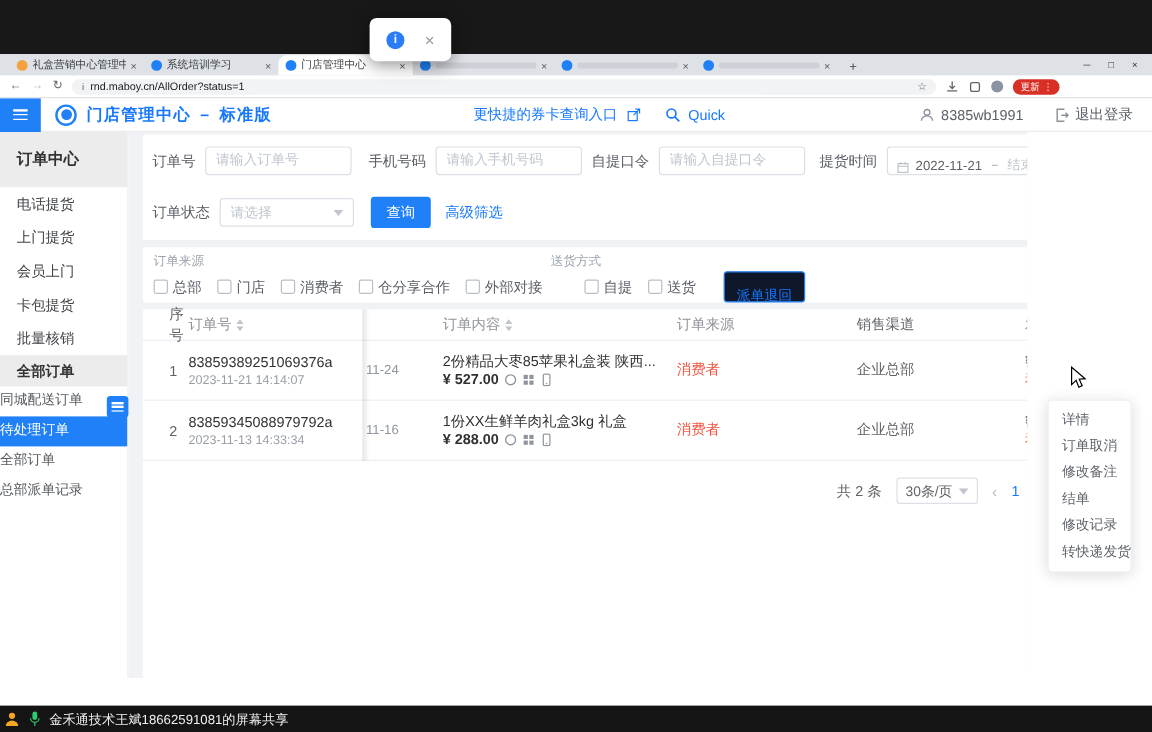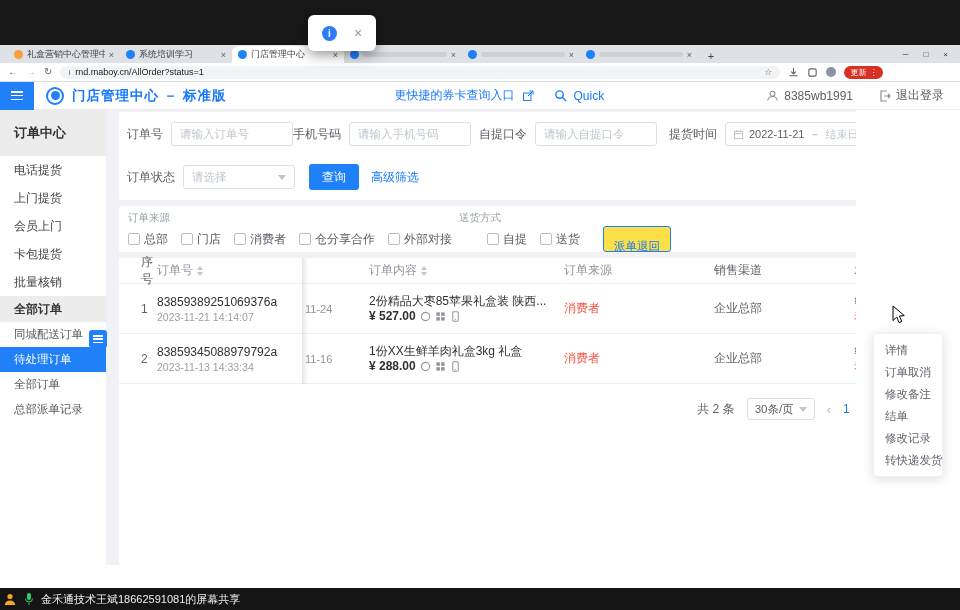--- a/index.html
+++ b/index.html
@@ -43,51 +43,51 @@
 .apptitle{margin-left:8px;font-size:13.5px;font-weight:bold;color:#1778ff;letter-spacing:1px;white-space:nowrap}
 .hdr-center{display:flex;align-items:center;margin-left:168px;gap:7px;font-size:12px;color:#1778ff;white-space:nowrap}
 .hdr-right{margin-left:auto;display:flex;align-items:center;gap:5px;padding-right:16px;font-size:12px;color:#5a5e66;white-space:nowrap}
 .gap16{width:16px}
 
 .appbody{position:absolute;left:0;top:110px;width:856px;height:455px;display:flex}
 .sidebar{width:107px;background:#fff;flex:none;border-right:1px solid #f0f0f0}
 .sb-group1{height:46px;line-height:46px;background:#ececec;font-size:13px;font-weight:bold;color:#333;padding-left:14px}
 .sb-item{height:28px;line-height:28px;font-size:12px;color:#404347;padding-left:14px}
 .sb-group2{height:26px;line-height:26px;background:#ececec;font-size:12px;font-weight:bold;color:#333;padding-left:14px}
-.sb-item2{height:25px;line-height:25px;font-size:11.5px;color:#565a5f;padding-left:14px}
+.sb-item2{height:25px;line-height:25px;font-size:11.5px;color:#565a5f;padding-left:0}
 .sb-item2.active{background:#2080f7;color:#fff}
 .sb-handle{position:absolute;left:89px;top:330px;width:18px;height:18px;background:#2080f7;border-radius:3px;display:flex;align-items:center;justify-content:center;z-index:5}
 .sb-handle .bars{width:10px;height:8px}
 .main{flex:1;background:#f0f2f5;position:relative;overflow:hidden}
 .page-bottom{position:absolute;left:0;top:565px;width:960px;height:23px;background:#fff}
 
 .card{position:absolute;background:#fff;border-radius:2px}
 .card1{left:12px;top:2px;width:829px;height:88px}
 .frow{position:absolute;left:8px;display:flex;align-items:center;font-size:12px;color:#5a5e66;white-space:nowrap}
 .frow1{top:10px}
 .frow2{top:52px}
 .finput{width:122px;height:24px;border:1px solid #dcdfe6;border-radius:3px;font-size:11.5px;padding:0 8px;color:#606266;margin-left:8px;outline:none;font-family:inherit;background:#fff}
 .finput::placeholder{color:#bfc6cf}
-.ml14{}.ml8{margin-left:8px}.ml12{margin-left:12px}
-.datebox{width:158px;height:24px;border:1px solid #dcdfe6;border-radius:3px;display:flex;align-items:center;gap:5px;padding:0 7px;margin-left:8px;font-size:11px}
+.ml14{margin-left:14px}.ml8{margin-left:8px}.ml12{margin-left:12px}
+.datebox{width:158px;height:24px;border:1px solid #dcdfe6;border-radius:3px;display:flex;align-items:flex-end;gap:5px;padding:0 7px;margin-left:8px;font-size:11px}
 .dv{color:#606266}.dsep{color:#9aa0a8}.dph{color:#bfc6cf}
 .selectbox{width:112px;height:24px;border:1px solid #dcdfe6;border-radius:3px;display:flex;align-items:center;justify-content:space-between;padding:0 8px;margin-left:8px;font-size:11.5px;color:#bfc6cf}
 .caret{width:0;height:0;border-left:4px solid transparent;border-right:4px solid transparent;border-top:5px solid #c0c4cc}
 .caret.blue{border-top-color:#1778ff;border-left-width:3.5px;border-right-width:3.5px;border-top-width:4px}
 .btn-primary{height:26px;padding:0 13px;background:#2080f7;color:#fff;border:none;border-radius:3px;font-size:12px;margin-left:14px;font-family:inherit}
 .link-adv{color:#1778ff;margin-left:12px}
 .collapse-pill{position:absolute;left:815px;top:10px;width:26px;height:16px;background:#fff;border:1px solid #f0f0f0;border-radius:8px;color:#9aa1ab;font-size:11px;display:flex;align-items:center;justify-content:center;z-index:3}
 .card2{left:12px;top:96px;width:829px;height:46px}
 .c2label{position:absolute;top:5px;font-size:10.5px;color:#9ba3ad}
 .c2l1{left:9px}.c2l2{left:340px}
 .c2row{position:absolute;left:9px;top:20px;display:flex;align-items:center}
 .cb{display:flex;align-items:center;gap:4px;color:#5a5e66;font-size:12px;margin-right:13px}
 .cbbox{width:12px;height:12px;border:1px solid #b9bfc7;border-radius:2px;background:#fff;flex:none}
 .grp-gap{width:22px}
-.btn-outline{height:22px;padding:12px 10px;border:1px solid #2080f7;color:#1778ff;background:#fde047;border-radius:3px;font-size:11.5px;margin-left:10px;font-family:inherit}
+.btn-outline{height:22px;padding:12px 10px;border:1px solid #2080f7;color:#1778ff;background:#0f172a;border-radius:3px;font-size:11.5px;margin-left:10px;font-family:inherit}
 
 .card3{left:12px;top:148px;width:829px;height:307px}
 .trow{display:flex;align-items:center;border-bottom:1px solid #ebeef5}
 .thead{height:26px;font-size:12px;color:#909399}
 .tr{height:50px}
 .hcell{display:flex;align-items:center}
 .c-seq{width:38px;padding-left:22px;flex:none;font-size:12px;color:#606266}
 .c-no{width:145px;flex:none}
 .c-clip{width:67px;flex:none;padding-left:3px;font-size:11px;color:#8f959e}
 .c-content{width:195px;flex:none;overflow:hidden}

